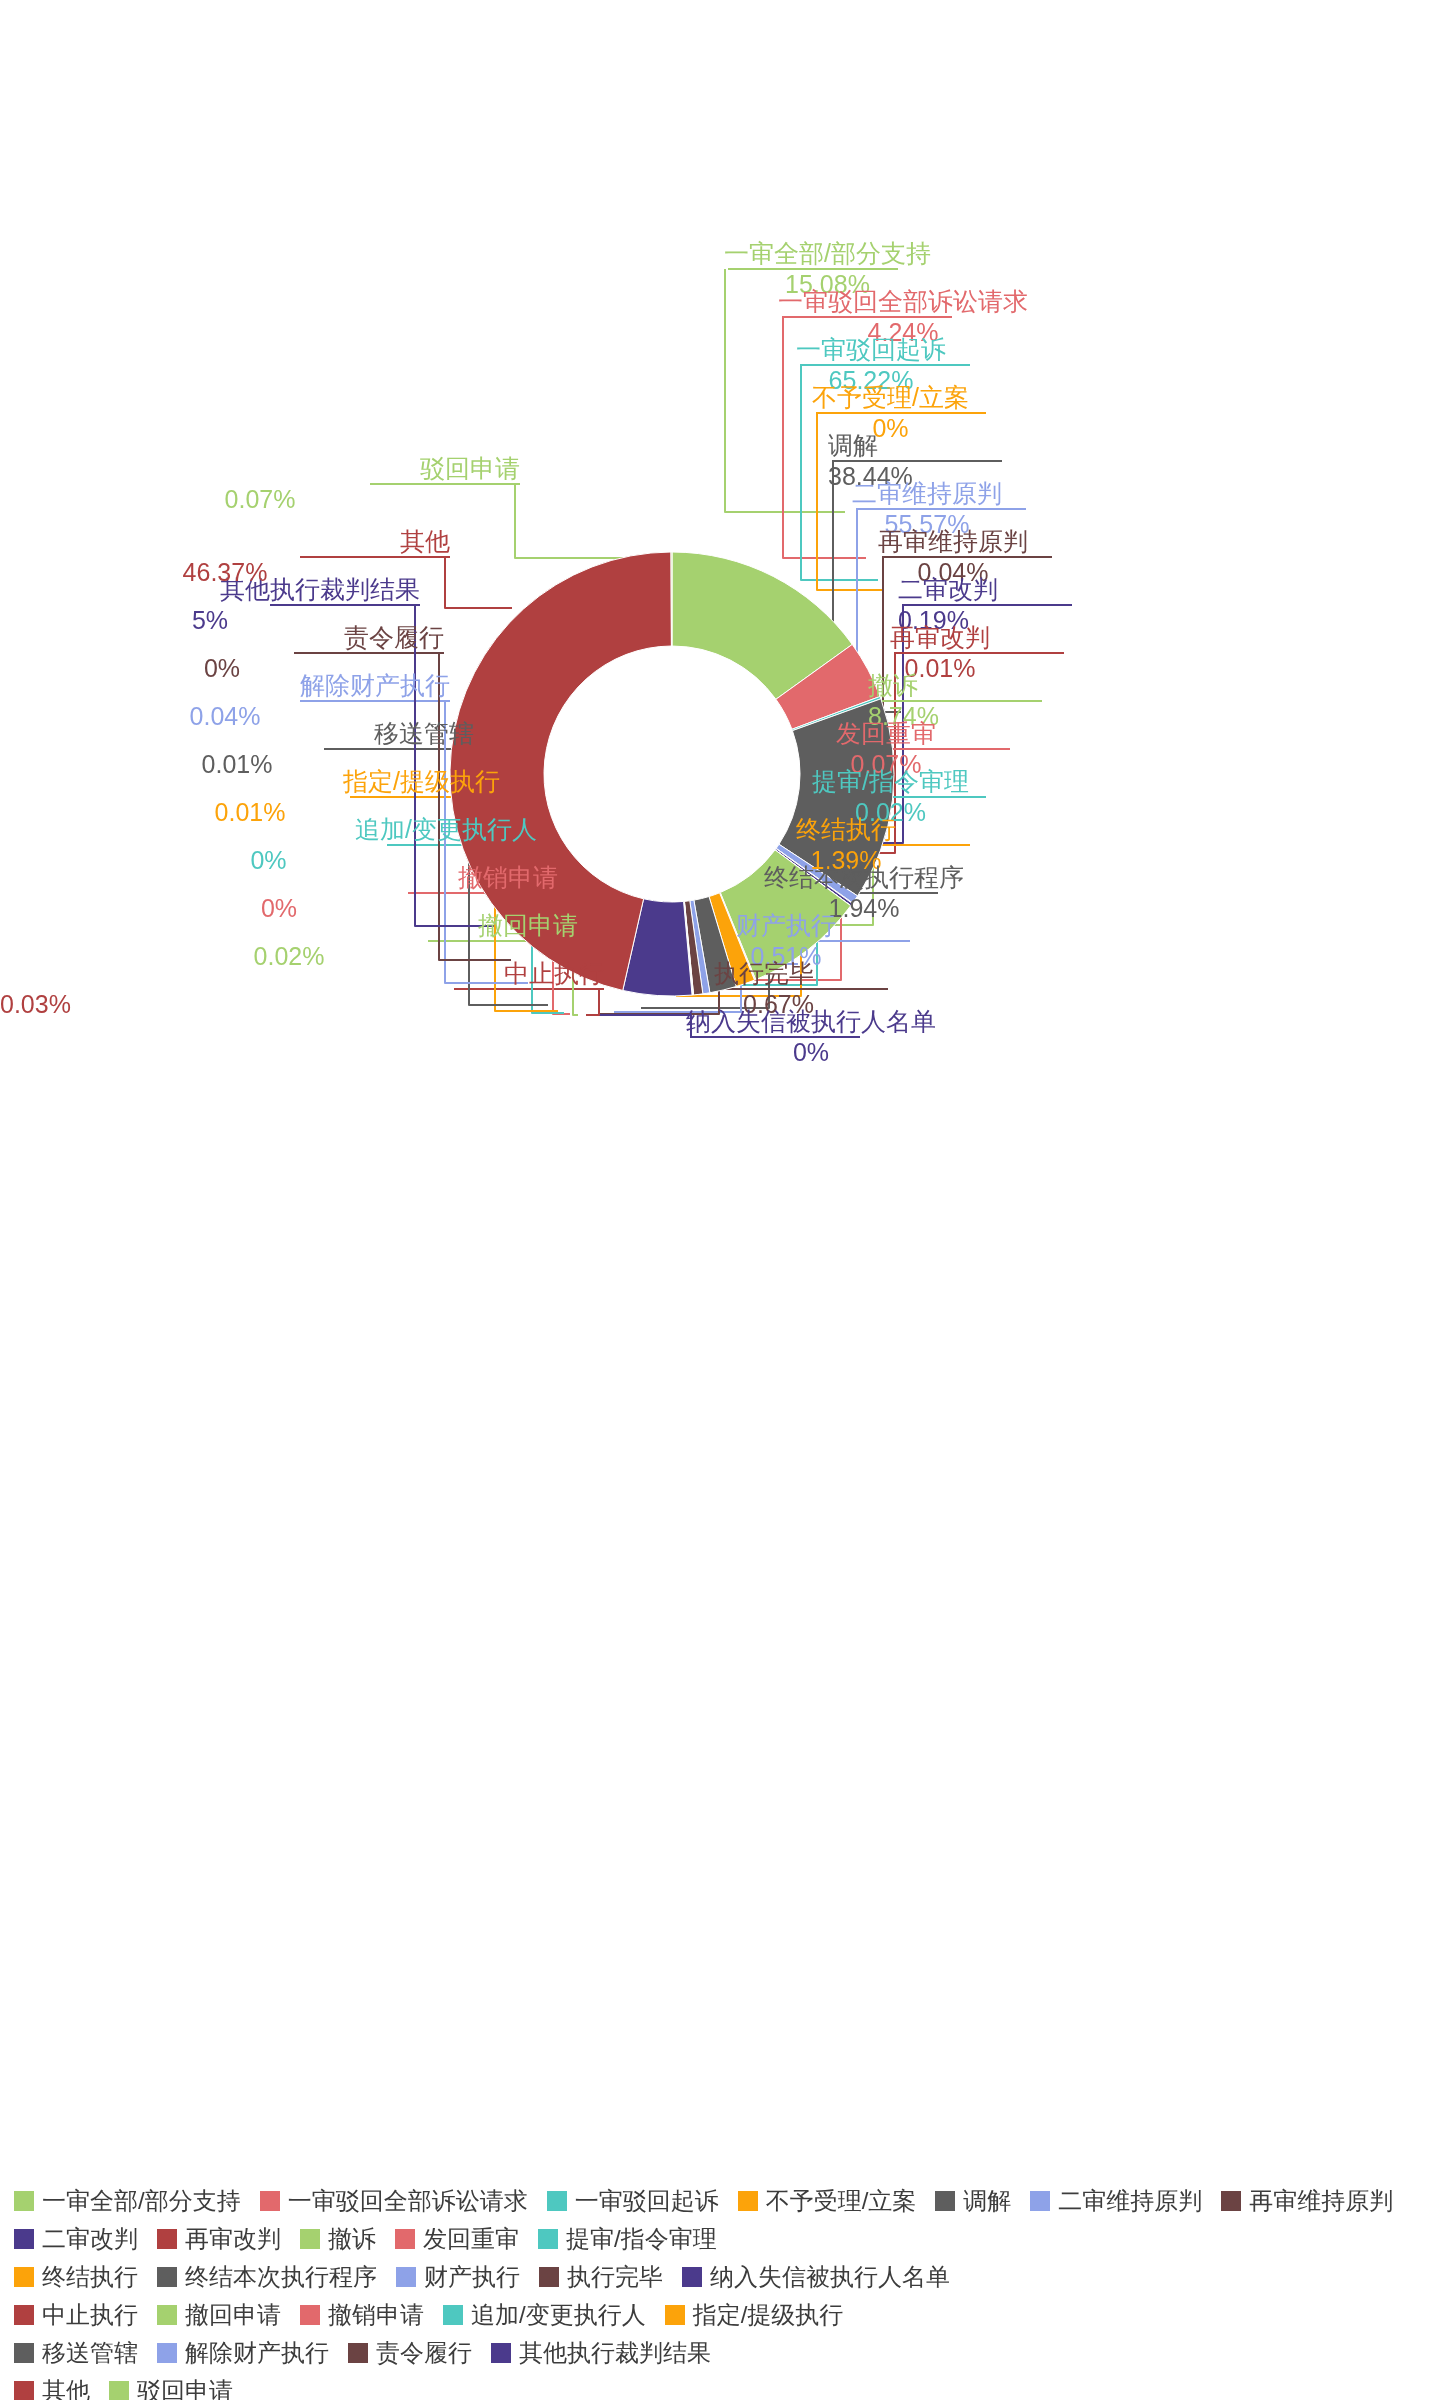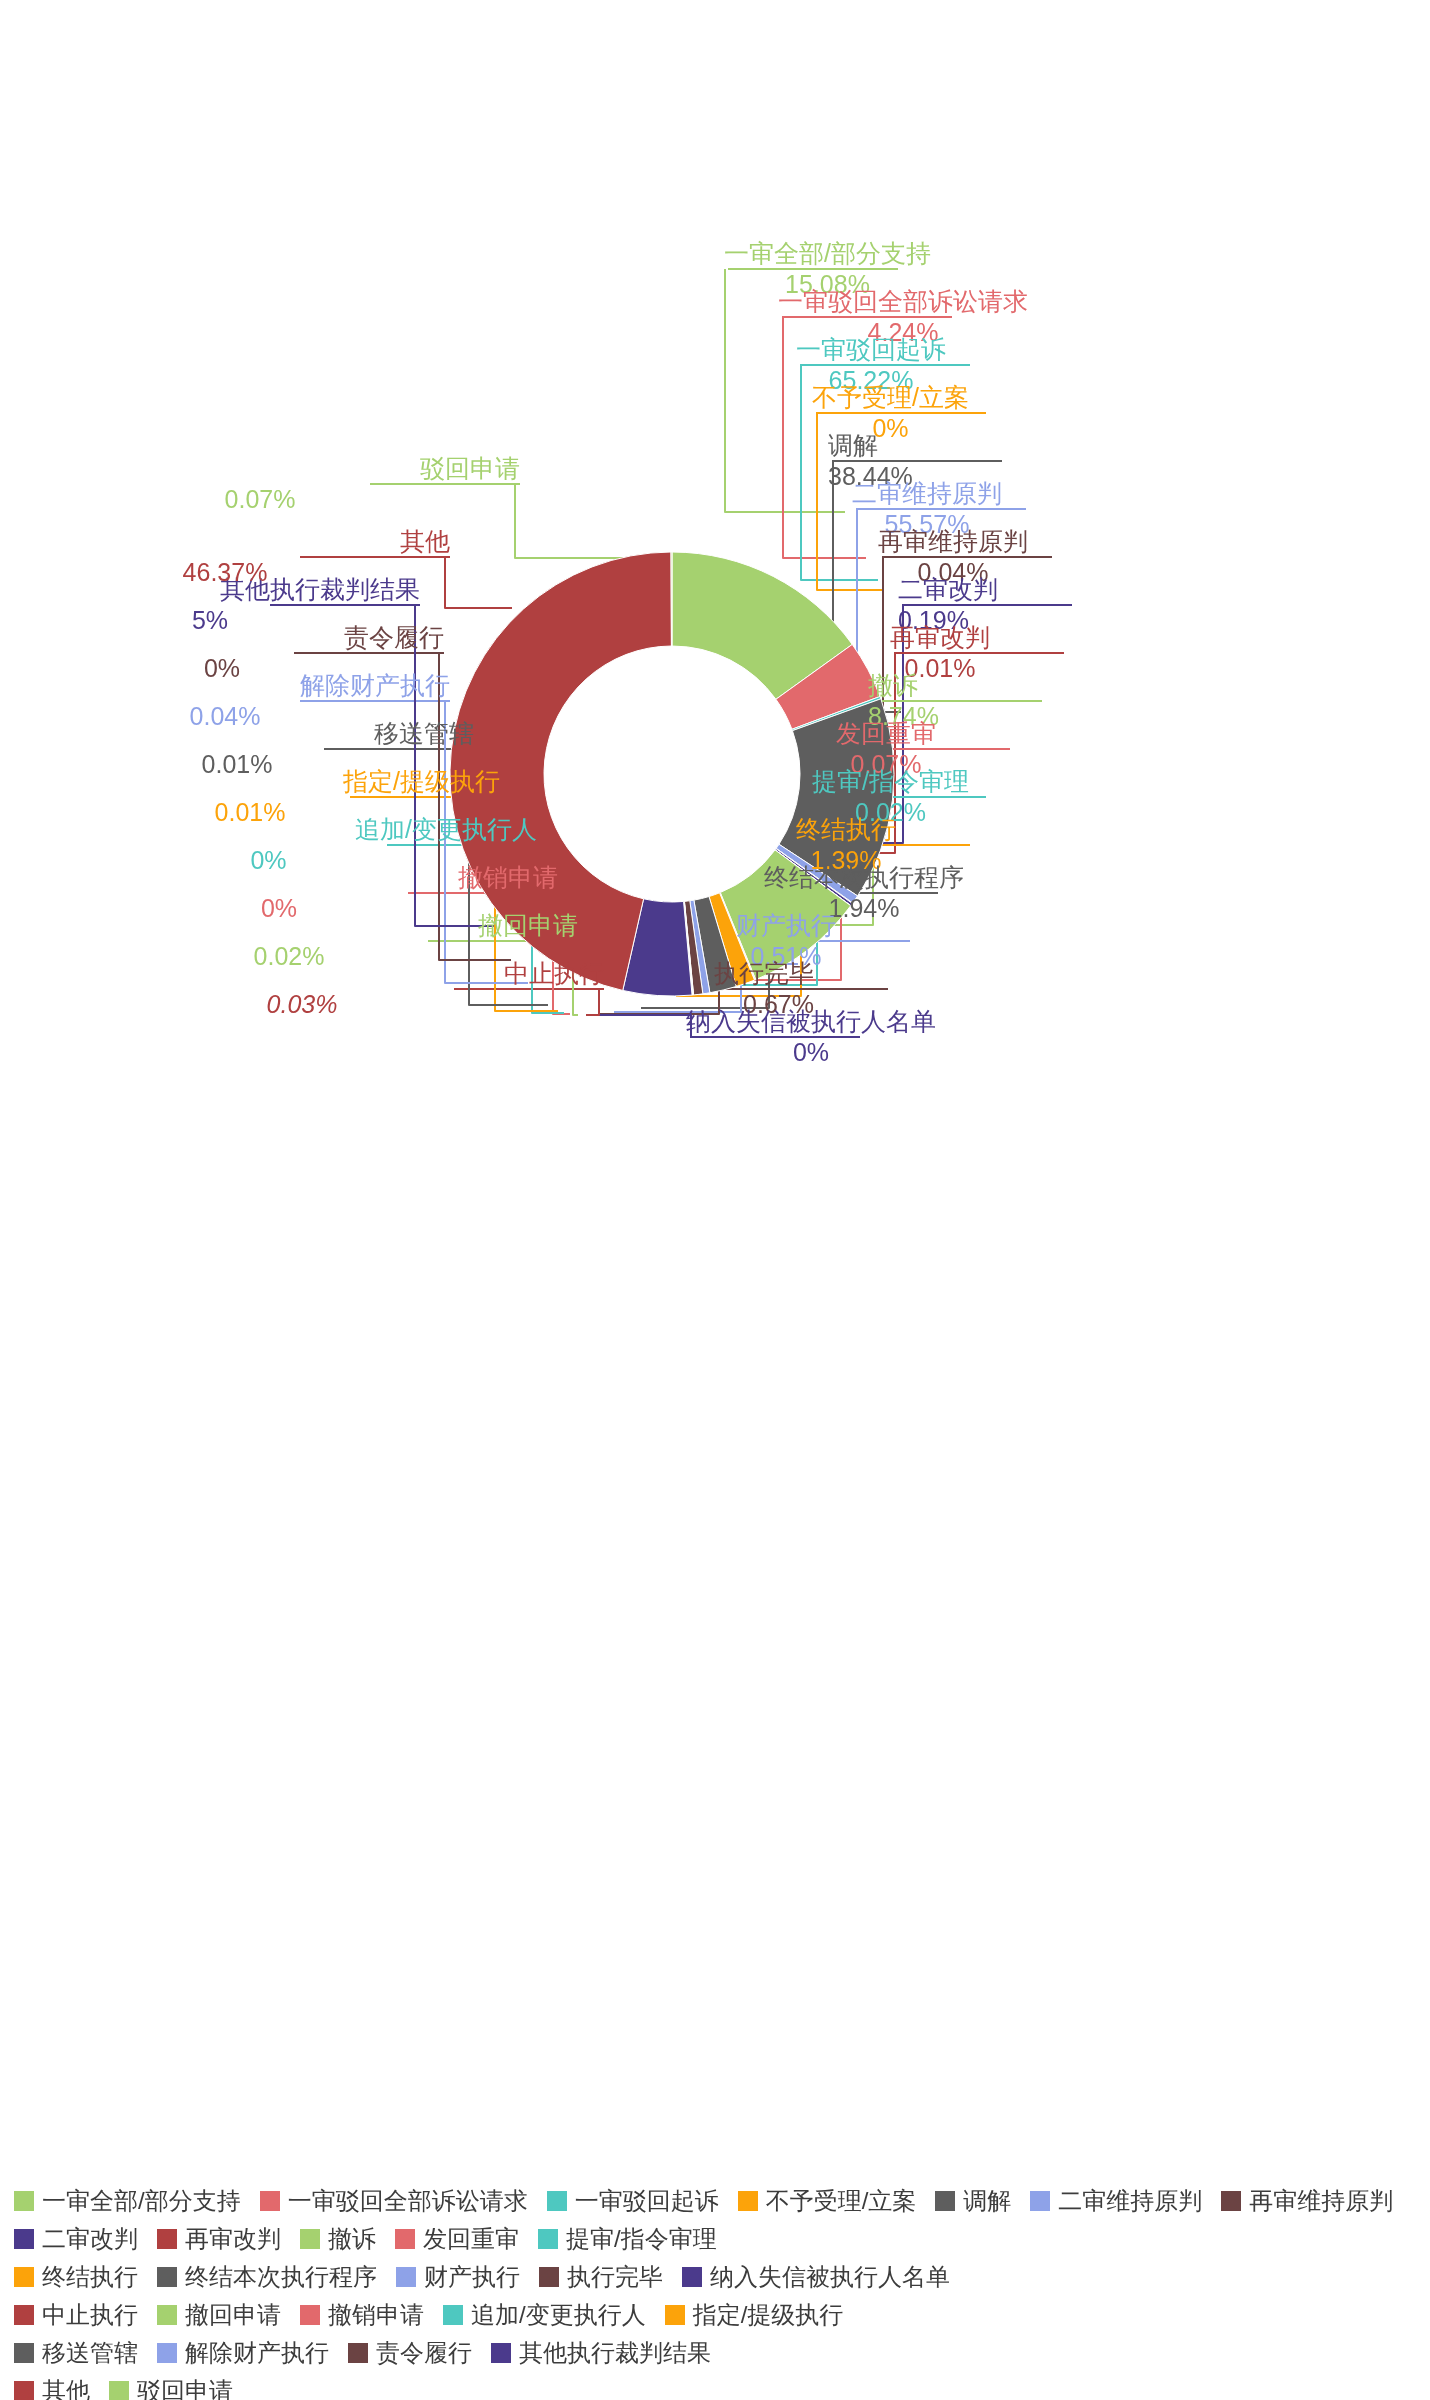--- a/index.html
+++ b/index.html
@@ -179,21 +179,21 @@
       <div class="lbl r" style="color: rgb(107, 67, 67); top: 958px; left: 714px;">
         <span class="nm">执行完毕</span>
         <span class="pc" style="text-align: right;">0.67%</span>
       </div>
       <div class="lbl r" style="color: rgb(75, 58, 140); top: 1006px; left: 686px;">
         <span class="nm">纳入失信被执行人名单</span>
         <span class="pc" style="text-align: center;">0%</span>
       </div>
       <div class="lbl l" style="color: rgb(176, 64, 64); top: 958px; left: 0px; width: 604px;">
         <span class="nm">中止执行</span>
-        <span class="pc" style="text-align: center; font-style: italic;">0.03%</span>
+        <span class="pc" style="text-align: left;">0.03%</span>
       </div>
       <div class="lbl l" style="color: rgb(165, 209, 111); top: 910px; left: 0px; width: 578px;">
         <span class="nm">撤回申请</span>
         <span class="pc" style="text-align: center;">0.02%</span>
       </div>
       <div class="lbl l" style="color: rgb(226, 105, 108); top: 862px; left: 0px; width: 558px;">
         <span class="nm">撤销申请</span>
         <span class="pc" style="text-align: center;">0%</span>
       </div>
       <div class="lbl l" style="color: rgb(78, 200, 192); top: 814px; left: 0px; width: 537px;">

